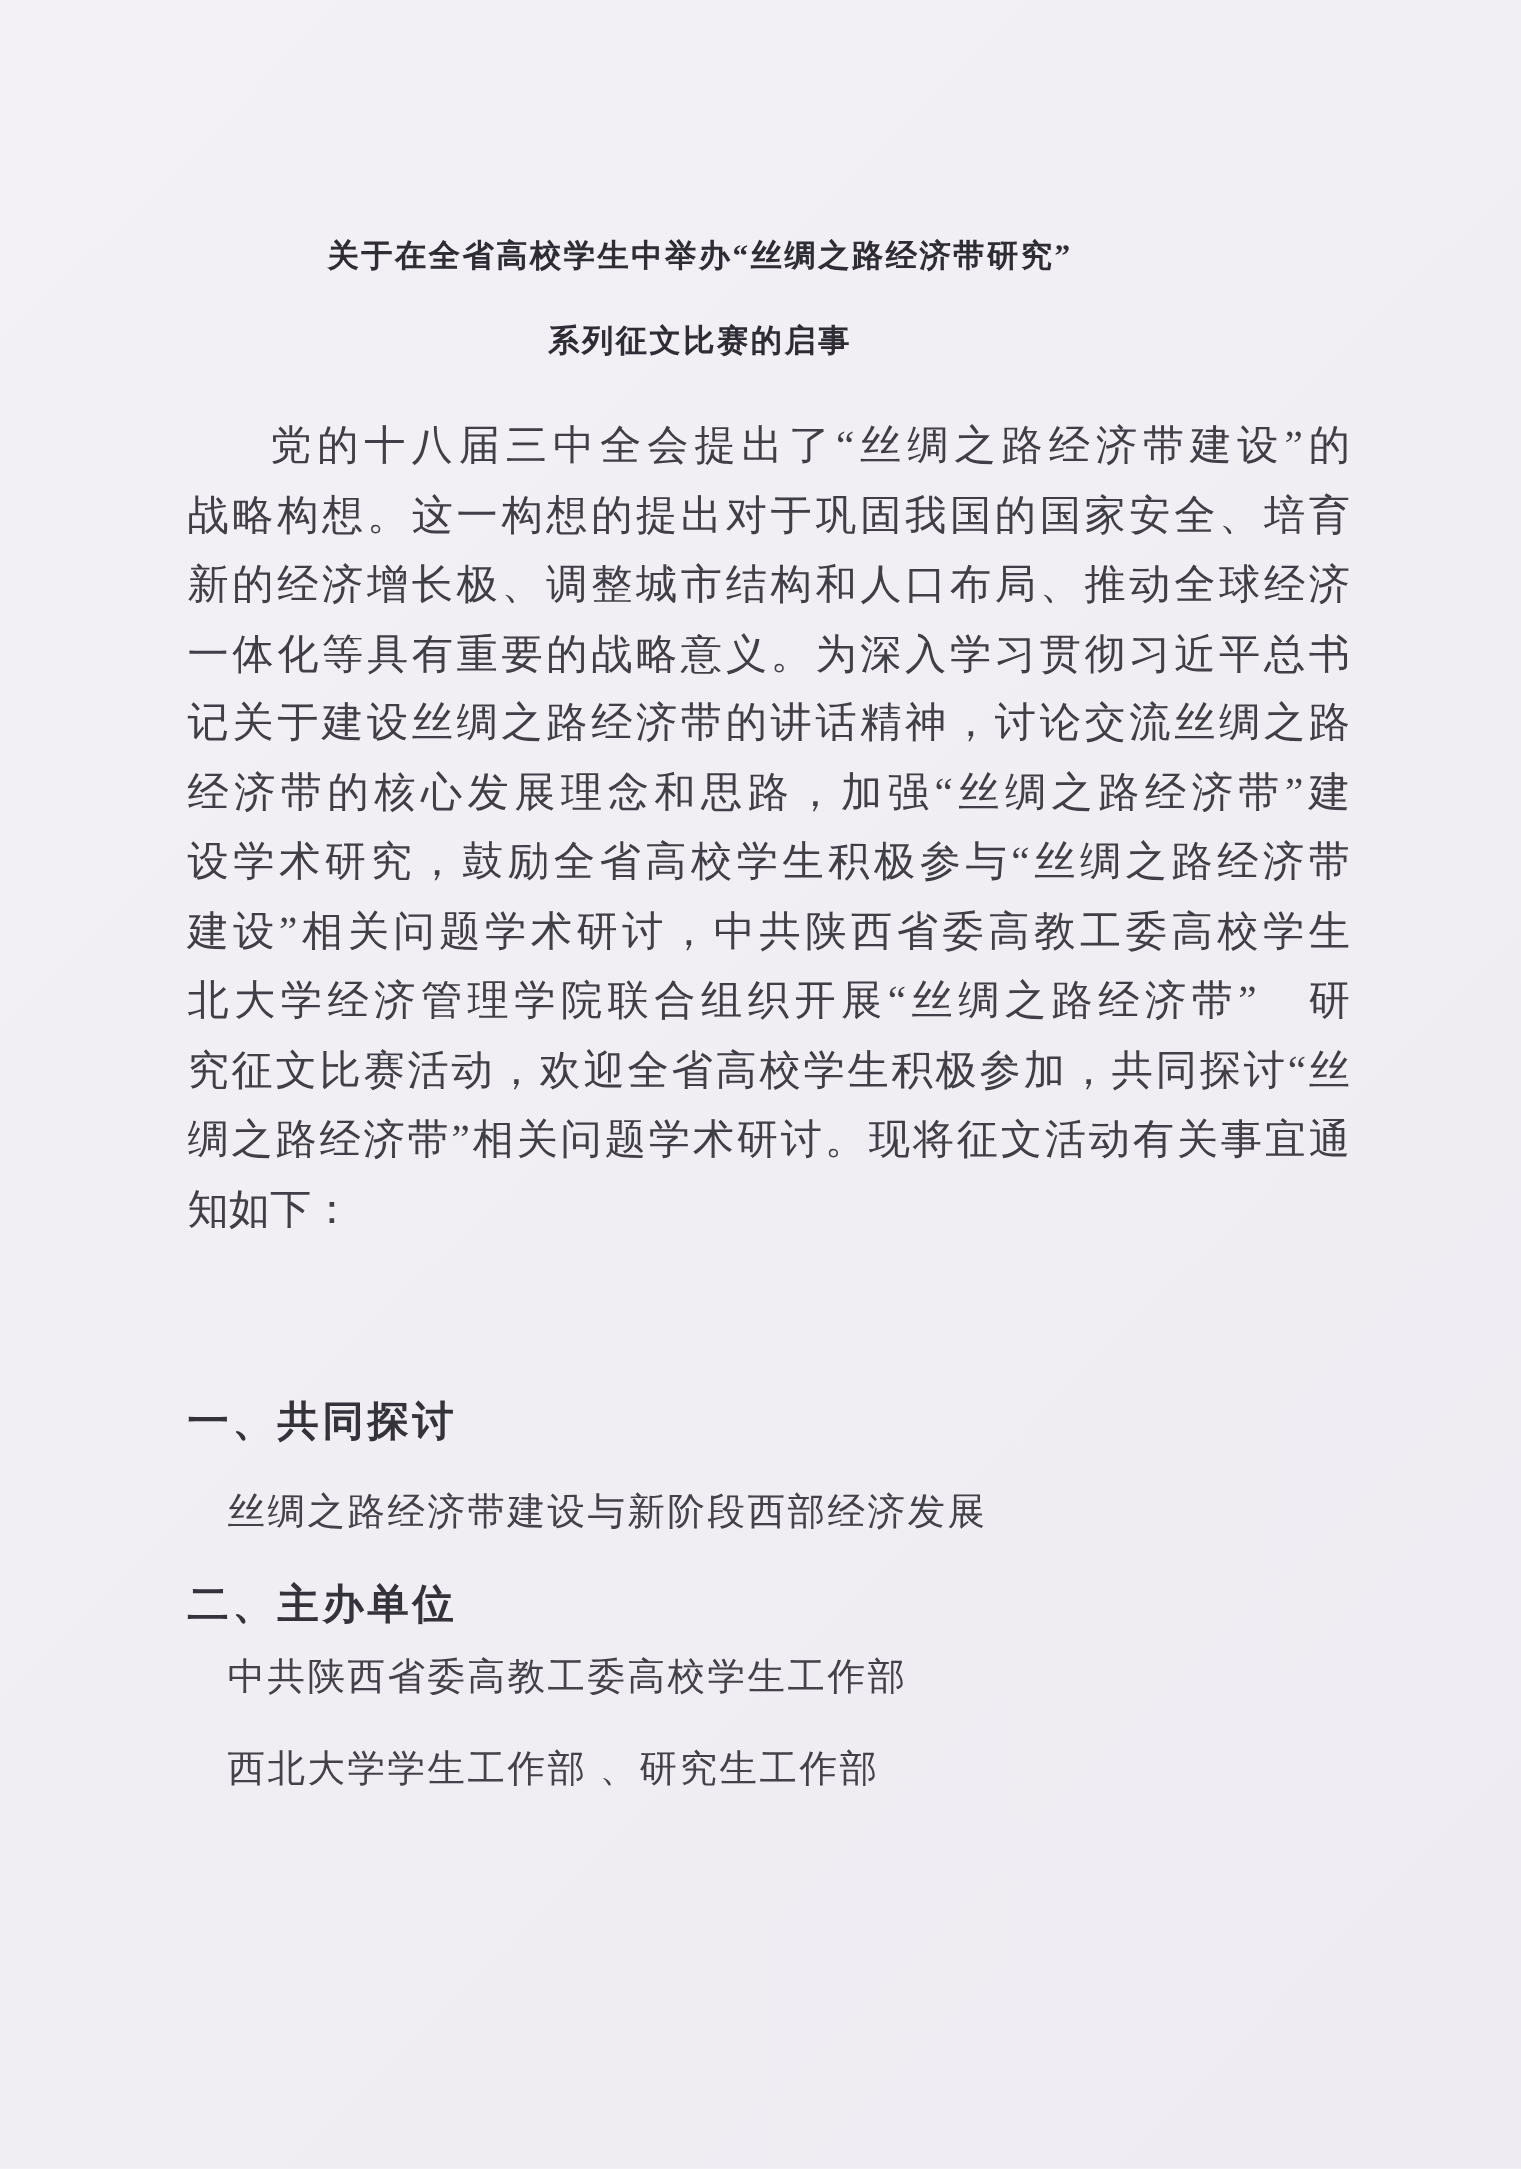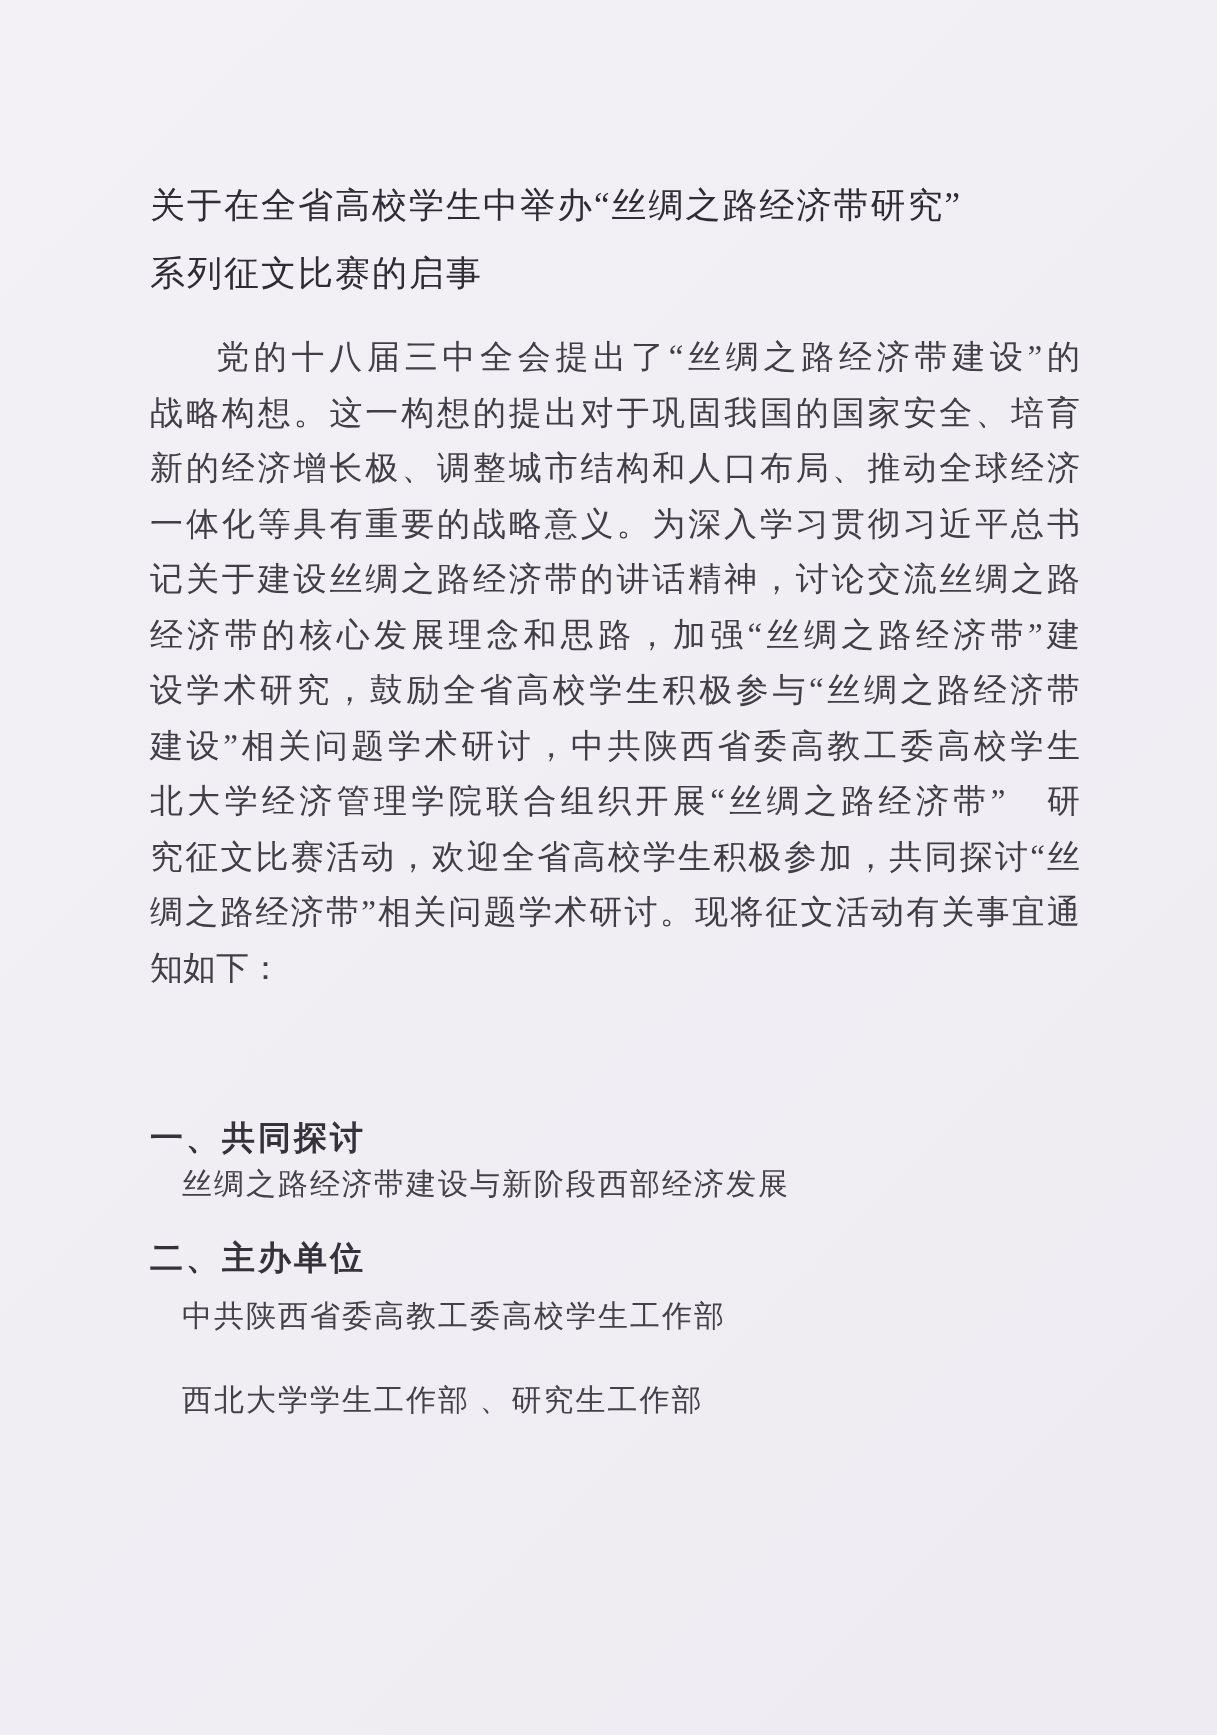--- a/index.html
+++ b/index.html
@@ -18,23 +18,23 @@
   }
   .content {
     position: absolute;
     left: 150px;
     top: 0;
     width: 930px;
   }
   .doc-title {
     margin-top: 172px;
     padding-right: 110px;
-    text-align: left;
-    font-size: 35px;
-    font-weight: normal;
+    text-align: center;
+    font-size: 25px;
+    font-weight: bold;
     color: #2e2c34;
     letter-spacing: 2px;
     line-height: 68px;
   }
   .salutation {
     margin-top: 20px;
     font-size: 31px;
     letter-spacing: 2px;
     line-height: 46px;
   }
@@ -65,23 +65,23 @@
   }
   .heading-1 { margin-top: 118px; }
   .heading-2 { margin-top: 28px; }
   .section-item {
     font-size: 30px;
     letter-spacing: 2px;
     line-height: 44px;
     color: #434149;
     padding-left: 32px;
   }
-  .item-theme { }
+  .item-theme { margin-top: 26px; }
   .item-org1  { margin-top: 12px; }
-  .item-org2  { margin-top: 40px; }
+  .item-org2  { margin-top: 30px; }
 </style>
 </head>
 <body>
 
 <div class="page">
   <div class="content">
 
     <div class="doc-title">
       <div>关于在全省高校学生中举办“丝绸之路经济带研究”</div>
       <div>系列征文比赛的启事</div>

